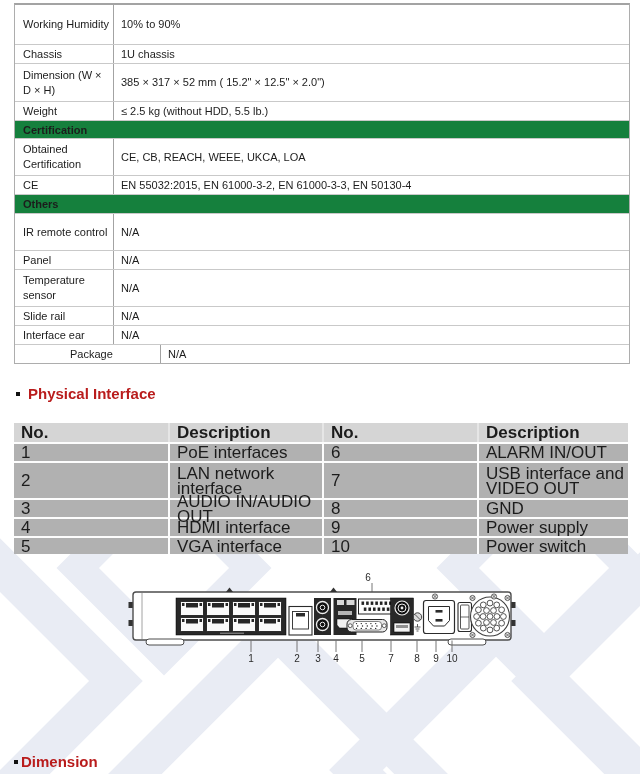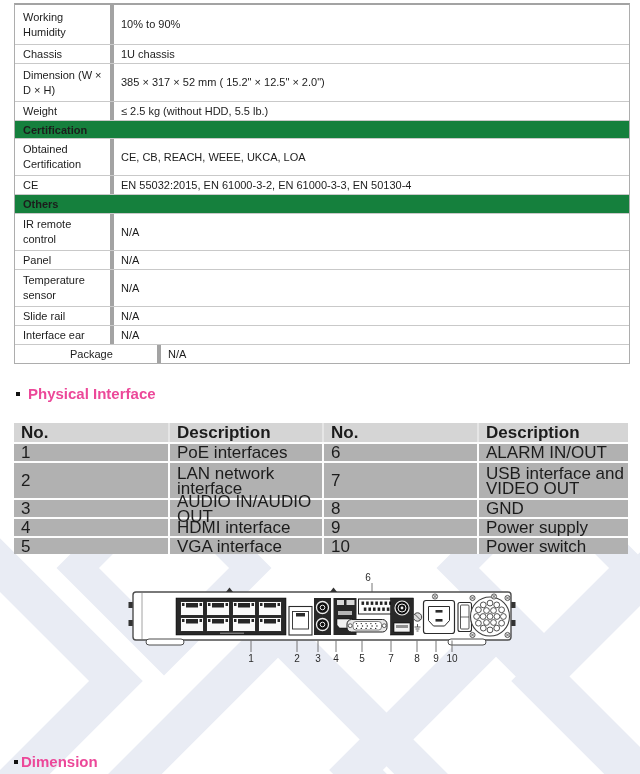--- a/index.html
+++ b/index.html
@@ -7,26 +7,26 @@
         font-family:"Liberation Sans",sans-serif;color:#1c1c1c;}
   
   .wm{position:absolute;border:38px solid #e9ecf4;transform:rotate(45deg);z-index:0;}
   .wm.small{border-width:30px;}
   
   .spec-table{position:absolute;left:14px;top:3px;width:614px;z-index:2;
               border:1px solid #adadad;border-top:2px solid #a3a3a3;background:#fff;font-size:11px;}
   .spec-row{display:flex;box-sizing:border-box;border-bottom:1px solid #c9c9c9;}
   .spec-row:last-child{border-bottom:none;margin-left:47px;}
   .spec-cell{display:flex;align-items:center;box-sizing:border-box;line-height:15px;}
-  .spec-label{width:99px;padding:2px 4px 2px 8px;border-right:4px solid #a3a3a3;}
+  .spec-label{width:99px;padding:2px 4px 2px 8px;border-right:1px solid #a3a3a3;}
   .spec-value{flex:1;padding:2px 4px 2px 7px;}
   .spec-section{background:#15803d;font-weight:bold;padding-left:8px;display:flex;align-items:center;width:100%;box-sizing:border-box;}
   .h40{height:40px}.h38{height:38px}.h37{height:37px}.h19{height:19px}.h18{height:18px}
   
-  .heading{position:absolute;z-index:2;font-size:15px;font-weight:bold;color:#ec4899;display:flex;align-items:center;}
+  .heading{position:absolute;z-index:2;font-size:15px;font-weight:bold;color:#b91c1c;display:flex;align-items:center;}
   .bullet{display:inline-block;width:4px;height:4px;background:#111;margin-right:8px;}
   .bullet.tight{margin-right:3px;}
   
   .pi-table{position:absolute;left:14px;top:423px;width:614px;z-index:2;font-size:17px;}
   .pi-row{display:flex;box-sizing:border-box;}
   .pi-row.header{background:#d5d5d5;font-weight:bold;height:19px;}
   .pi-row.data{background:#b1b1b1;border-top:2px solid #fdfdfd;}
   .pi-cell{box-sizing:border-box;display:flex;align-items:center;padding:1px 4px 1px 7px;line-height:15px;border-left:2px solid #fdfdfd;}
   .pi-cell:first-child{border-left:none;}
   .pi-row.header .pi-cell{border-left-color:#e6e6e6;}

